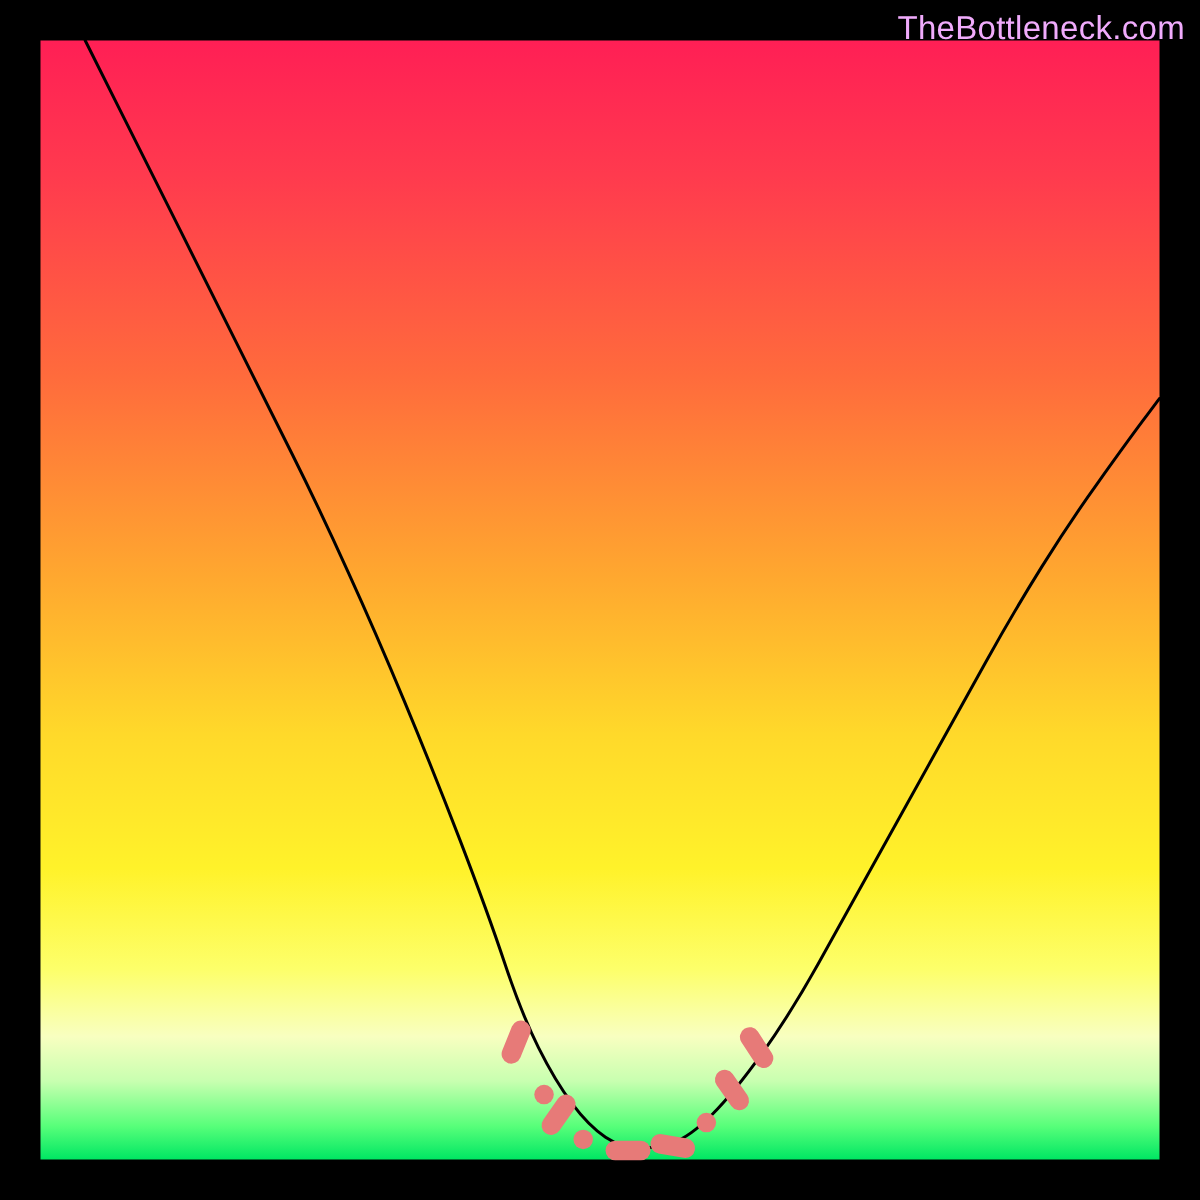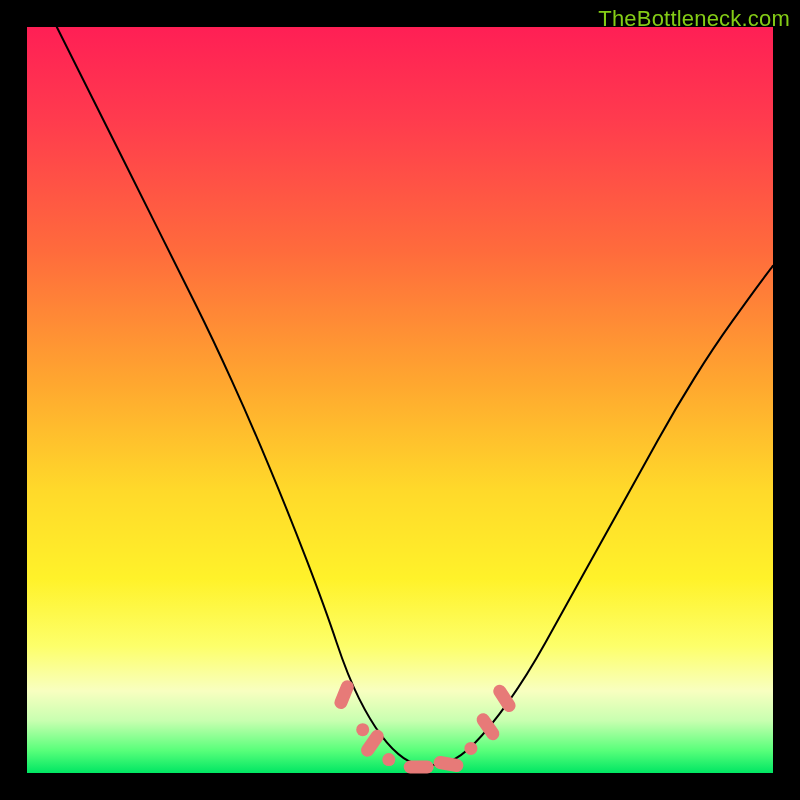--- a/index.html
+++ b/index.html
@@ -37,21 +37,21 @@
       #f8ffc0 89%,
       #c8ffb0 93%,
       #58ff7a 97%,
       #00e663 100%
     );
   }
   .watermark {
     position: absolute;
     top: 6px;
     right: 10px;
-    color: #84cc16;
+    color: #f0abfc;
     font-size: 22px;
     font-weight: 400;
     letter-spacing: 0.2px;
     user-select: none;
   }
   svg.curve {
     position: absolute;
     left: 0;
     top: 0;
     width: 746px;

